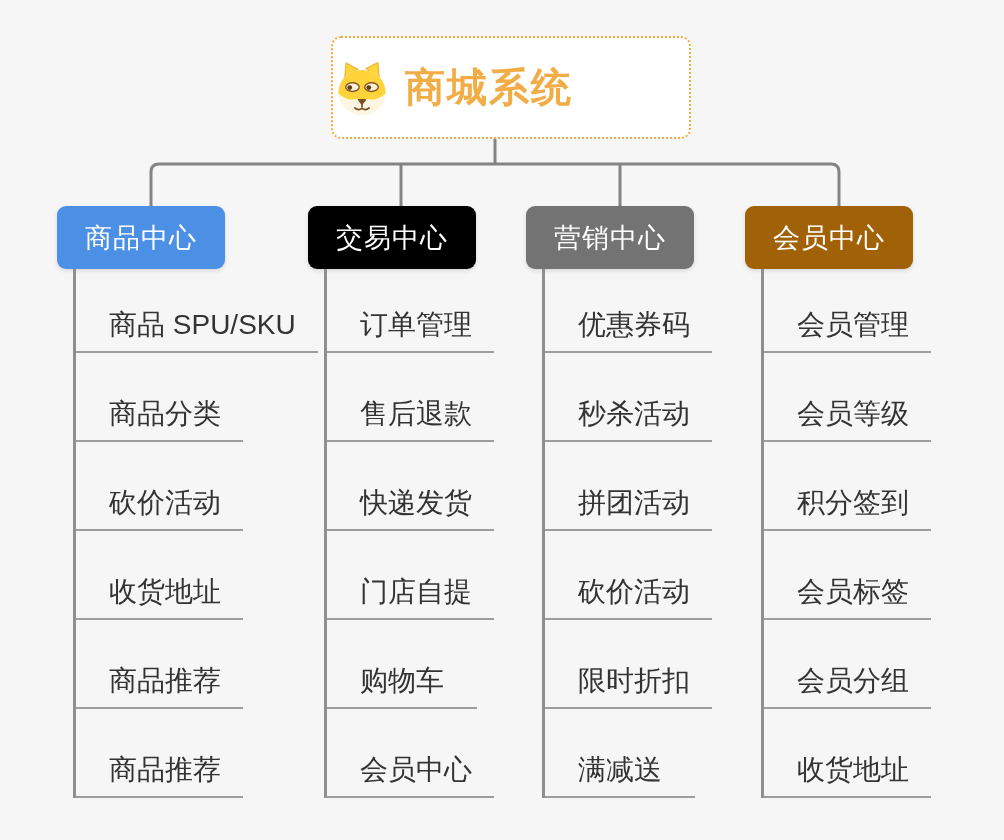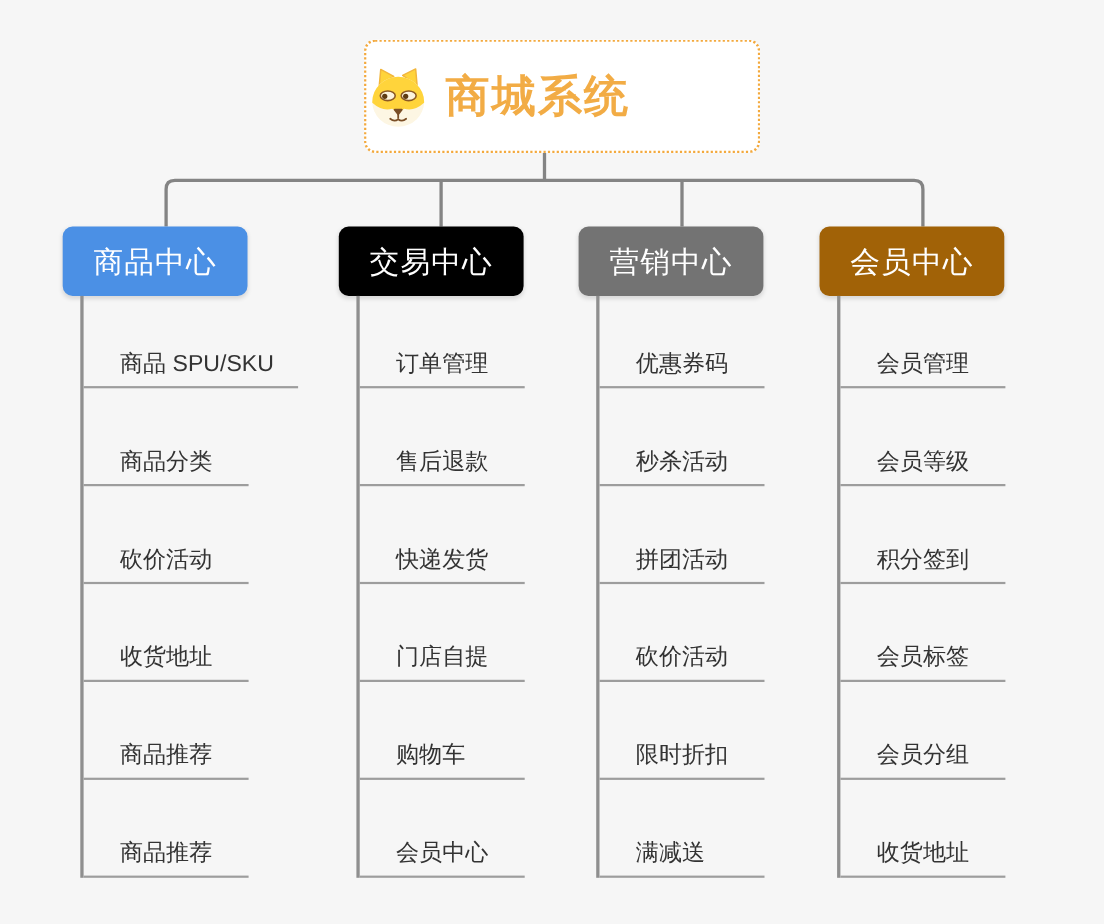--- a/index.html
+++ b/index.html
@@ -59,21 +59,21 @@
   }
   .child-item {
     height: 89px;
     display: flex;
     align-items: flex-end;
     padding: 0 22px 7px 33px;
     border-bottom: 2px solid #9d9d9d;
     box-sizing: border-box;
     width: max-content;
     min-width: 150px;
-    font-size: 21px;
+    font-size: 28px;
     color: #333333;
     white-space: nowrap;
     cursor: default;
   }
   .child-item:first-child { height: 84px; }
 </style>
 </head>
 <body>
 
 <div class="canvas">

